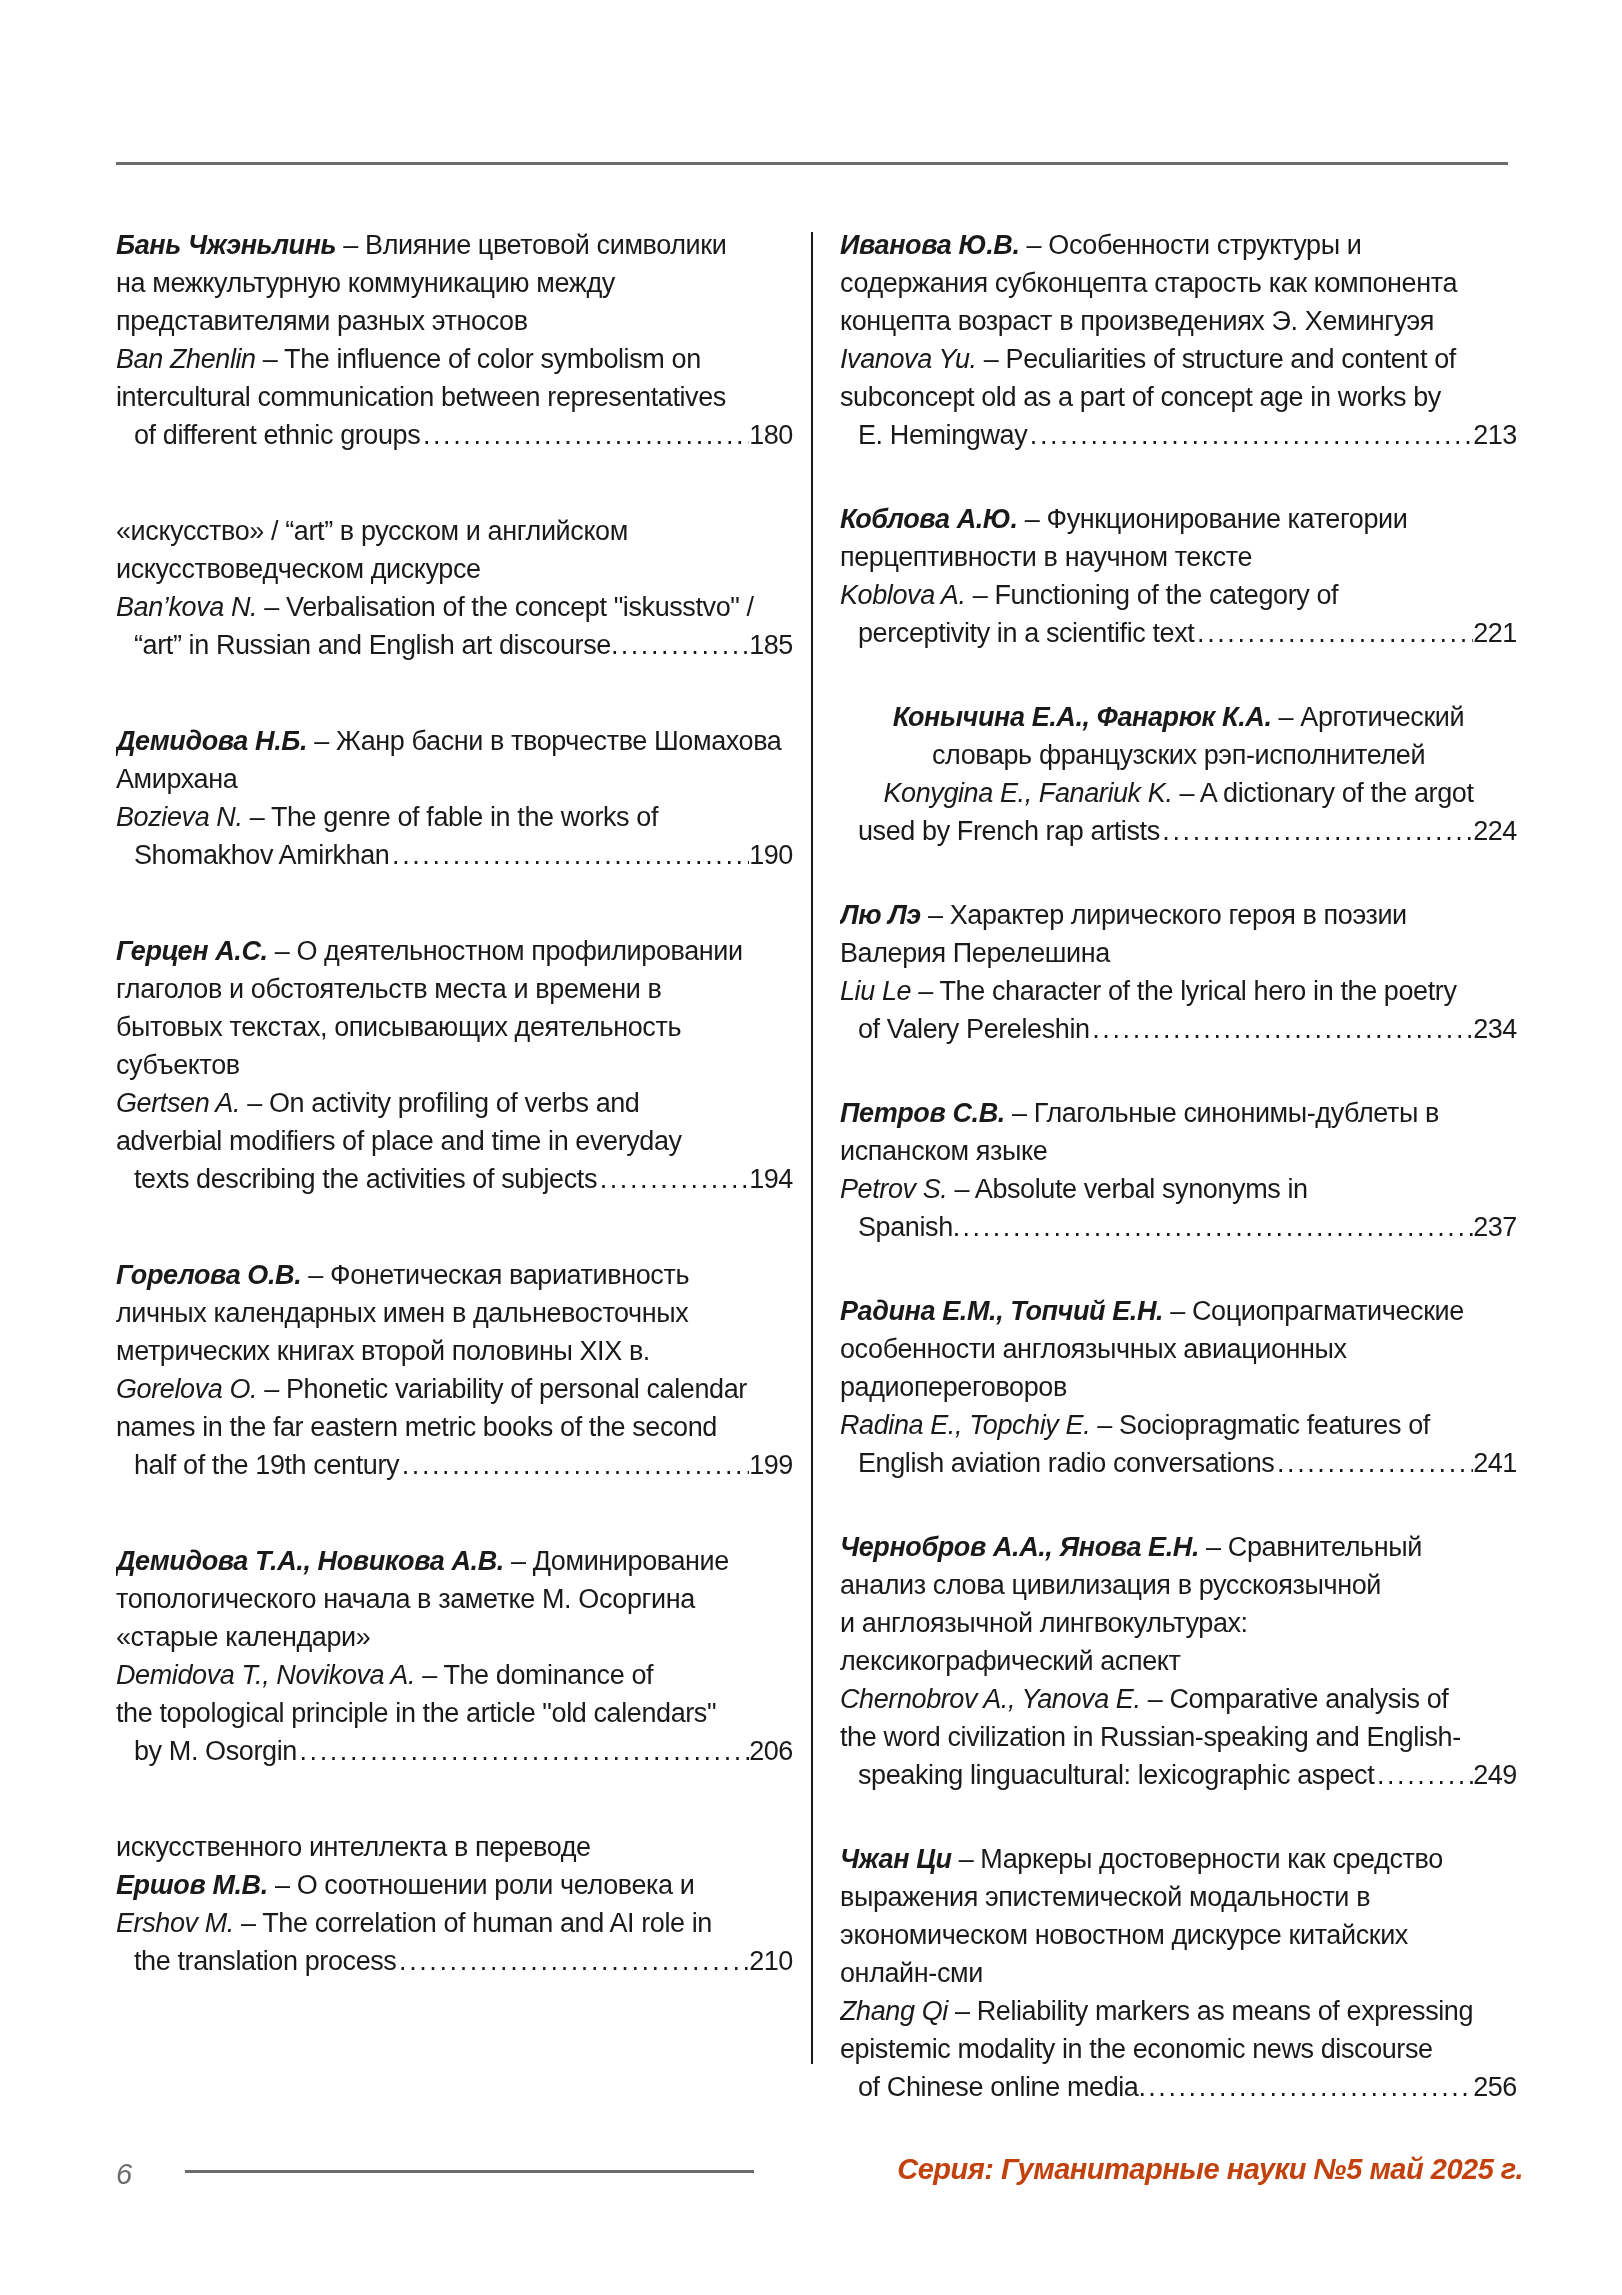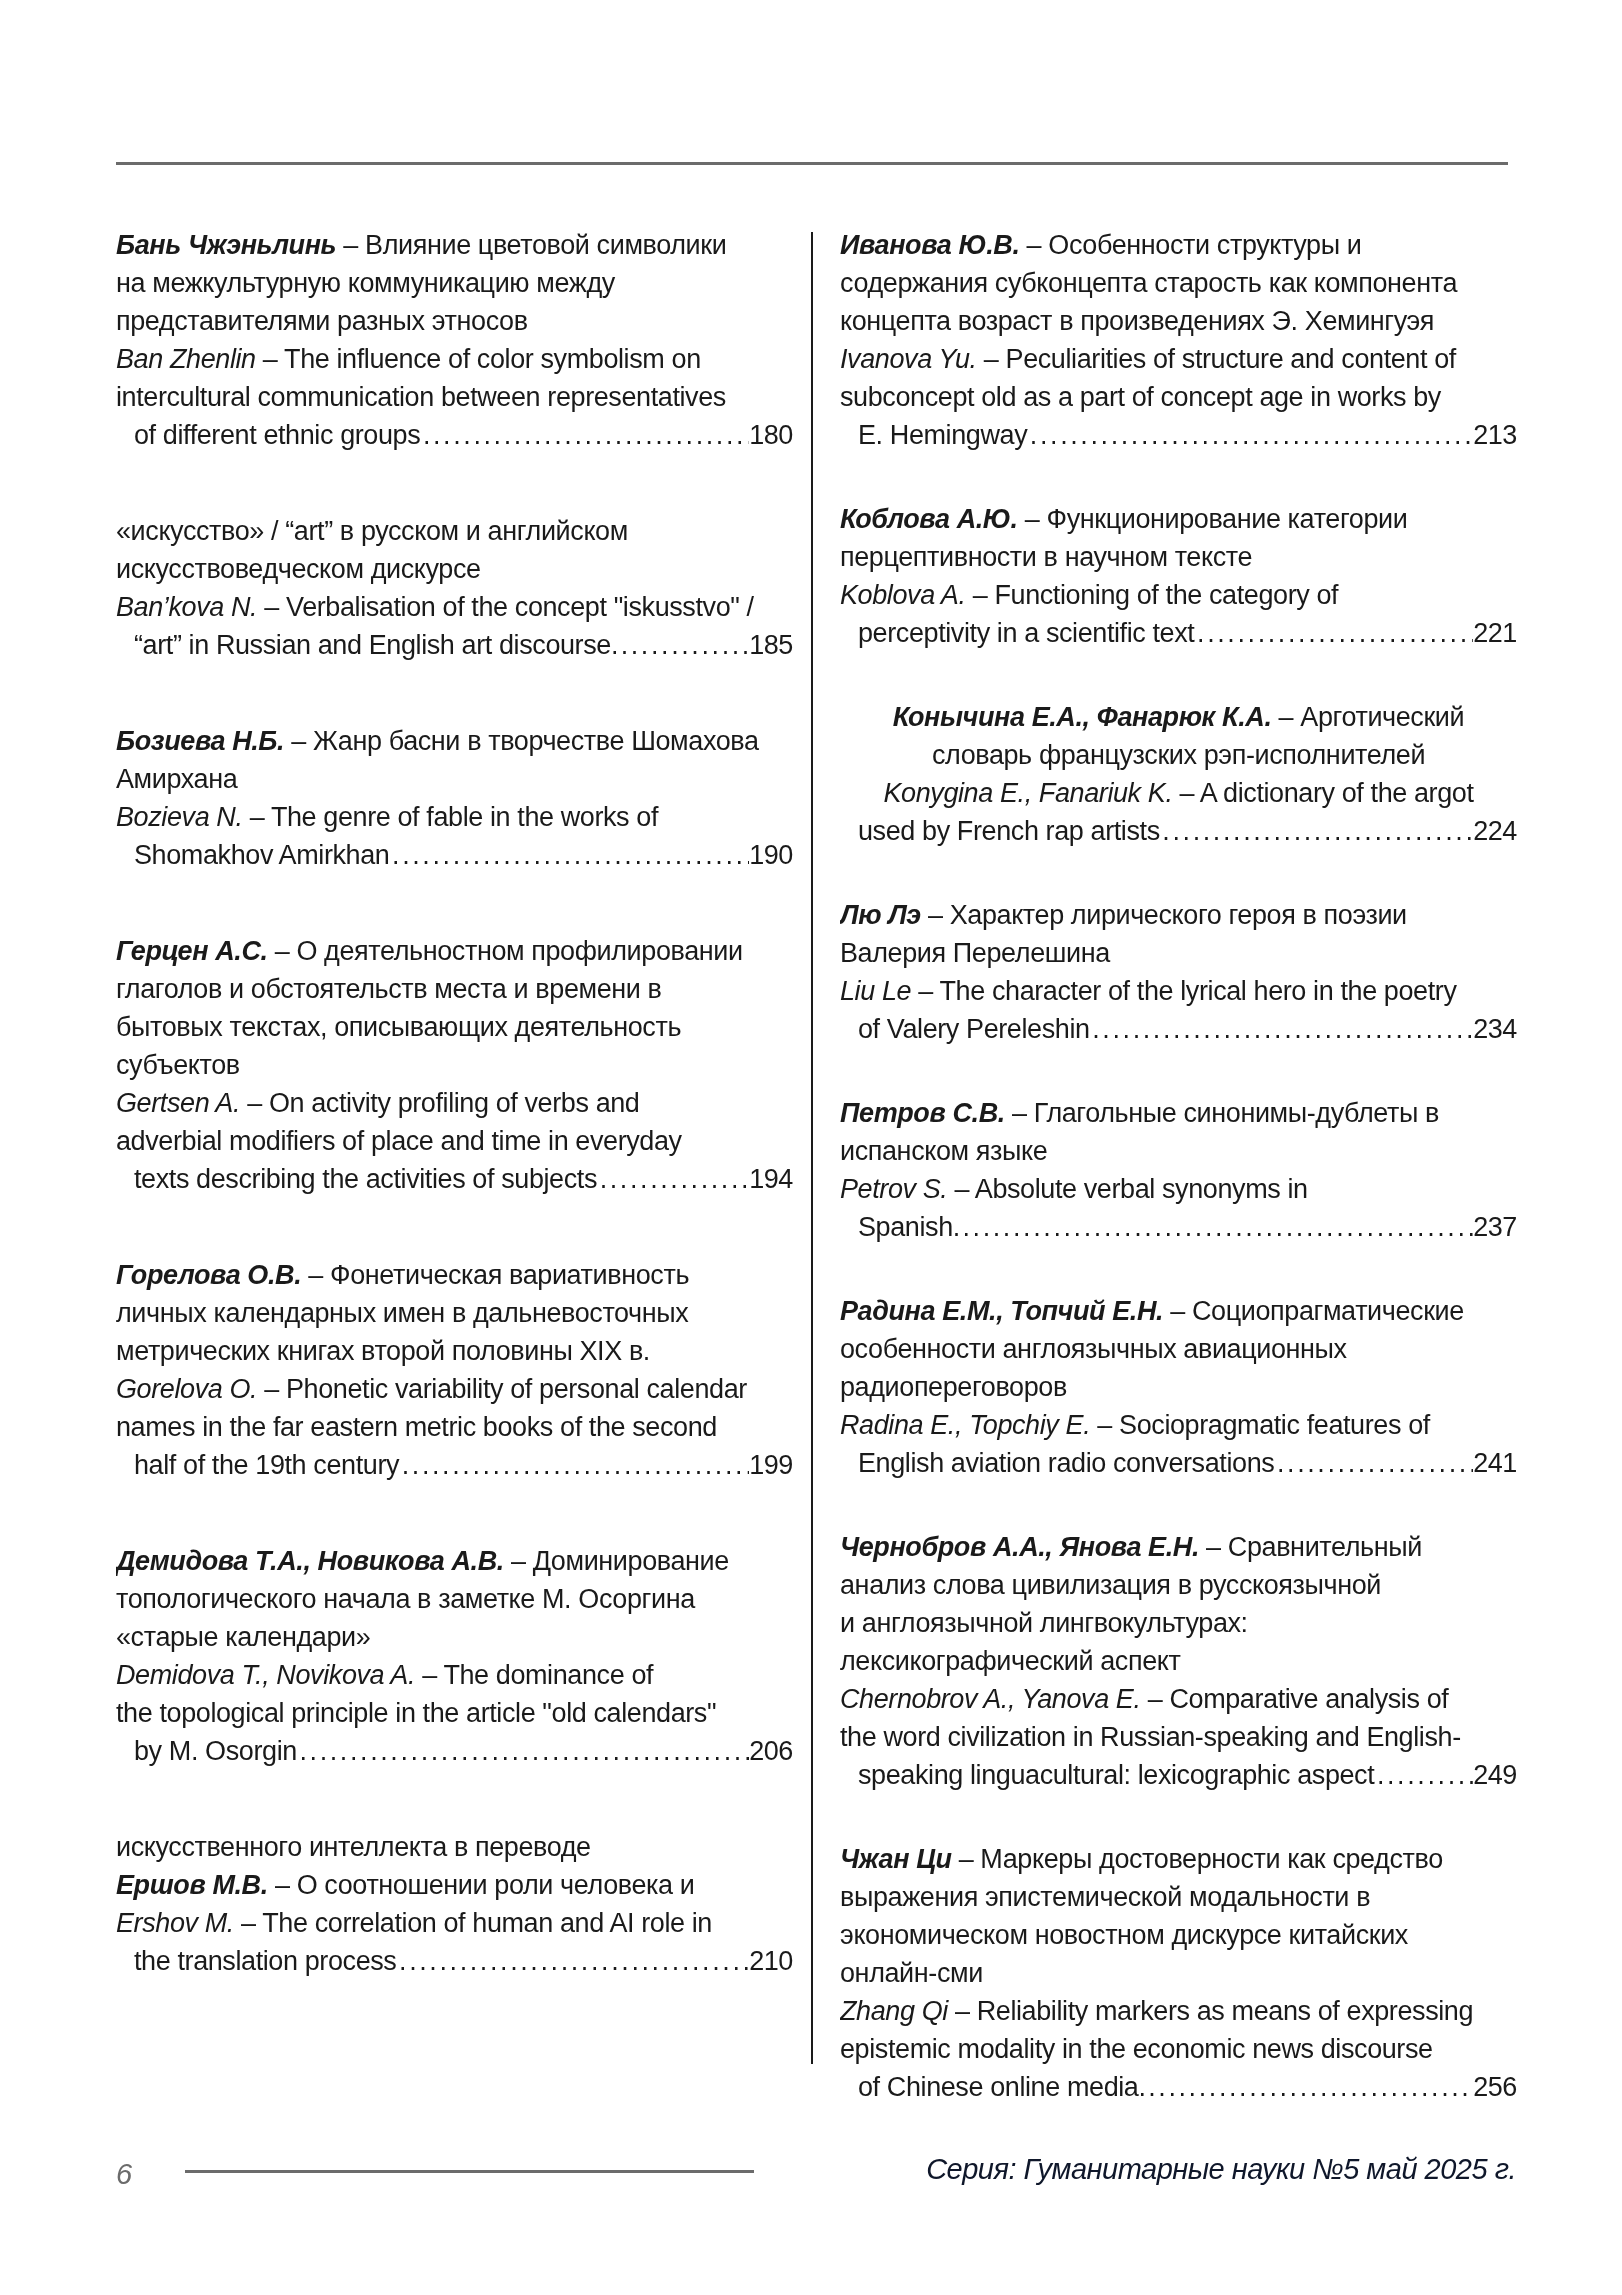--- a/index.html
+++ b/index.html
@@ -15,21 +15,21 @@
       letter-spacing: -0.4px; }
     .ru-author { font-weight: bold; font-style: italic; }
     .en-author { font-style: italic; }
     .last { display: flex; align-items: baseline; margin-left: 18px; }
     .last .txt { flex: 0 0 auto; }
     .last .leader { flex: 1 1 auto; overflow: hidden; white-space: nowrap; letter-spacing: 2.6px; padding: 0 2.6px; }
     .last .leader::before { content: "........................................................................................................................................"; }
     .last .page { flex: 0 0 auto; }
     .footer-num { position: absolute; left: 116px; top: 2158px; font-size: 29px; color: #6b6b6b; font-style: italic; font-weight: normal; }
     .footer-rule { position: absolute; left: 185px; top: 2170px; width: 569px; height: 2.6px; background: #6b6b6b; }
-    .footer-title { position: absolute; right: 107px; top: 2153px; font-size: 29px; font-weight: normal; font-style: italic; color: #0f172a; letter-spacing: -0.5px; }
+    .footer-title { position: absolute; right: 100px; top: 2153px; font-size: 29px; font-weight: bold; font-style: italic; color: #c2410c; letter-spacing: -0.5px; }
   </style>
 </head>
 <body>
 
 <div class="top-rule"></div>
 
 <div class="column col-left">
     <div class="entry">
       <div class="line"><span class="ru-author">Бань Чжэньлинь</span><span> – </span><span>Влияние цветовой символики</span></div>
       <div class="line"><span>на межкультурную коммуникацию между</span></div>
@@ -46,21 +46,21 @@
       <div class="line"><span>«искусство» / “art” в русском и английском</span></div>
       <div class="line"><span>искусствоведческом дискурсе</span></div>
       <div class="line"><span class="txt"><span class="en-author">Ban’kova N.</span><span> – </span><span>Verbalisation of the concept "iskusstvo" /</span></span></div>
       <div class="line last">
         <span class="txt"><span>“art” in Russian and English art discourse.</span></span>
         <span class="leader"></span>
         <span class="page">185</span>
       </div>
     </div>
     <div class="entry" style="margin-top: 58px;">
-      <div class="line"><span class="ru-author">Бозиева Н.Б.</span><span> – </span><span>Жанр басни в творчестве Шомахова</span></div>
+      <div class="line"><span class="ru-author">Демидова Н.Б.</span><span> – </span><span>Жанр басни в творчестве Шомахова</span></div>
       <div class="line"><span>Амирхана</span></div>
       <div class="line"><span class="txt"><span class="en-author">Bozieva N.</span><span> – </span><span>The genre of fable in the works of</span></span></div>
       <div class="line last">
         <span class="txt"><span>Shomakhov Amirkhan</span></span>
         <span class="leader"></span>
         <span class="page">190</span>
       </div>
     </div>
     <div class="entry" style="margin-top: 58px;">
       <div class="line"><span class="ru-author">Герцен А.С.</span><span> – </span><span>О деятельностном профилировании</span></div>

